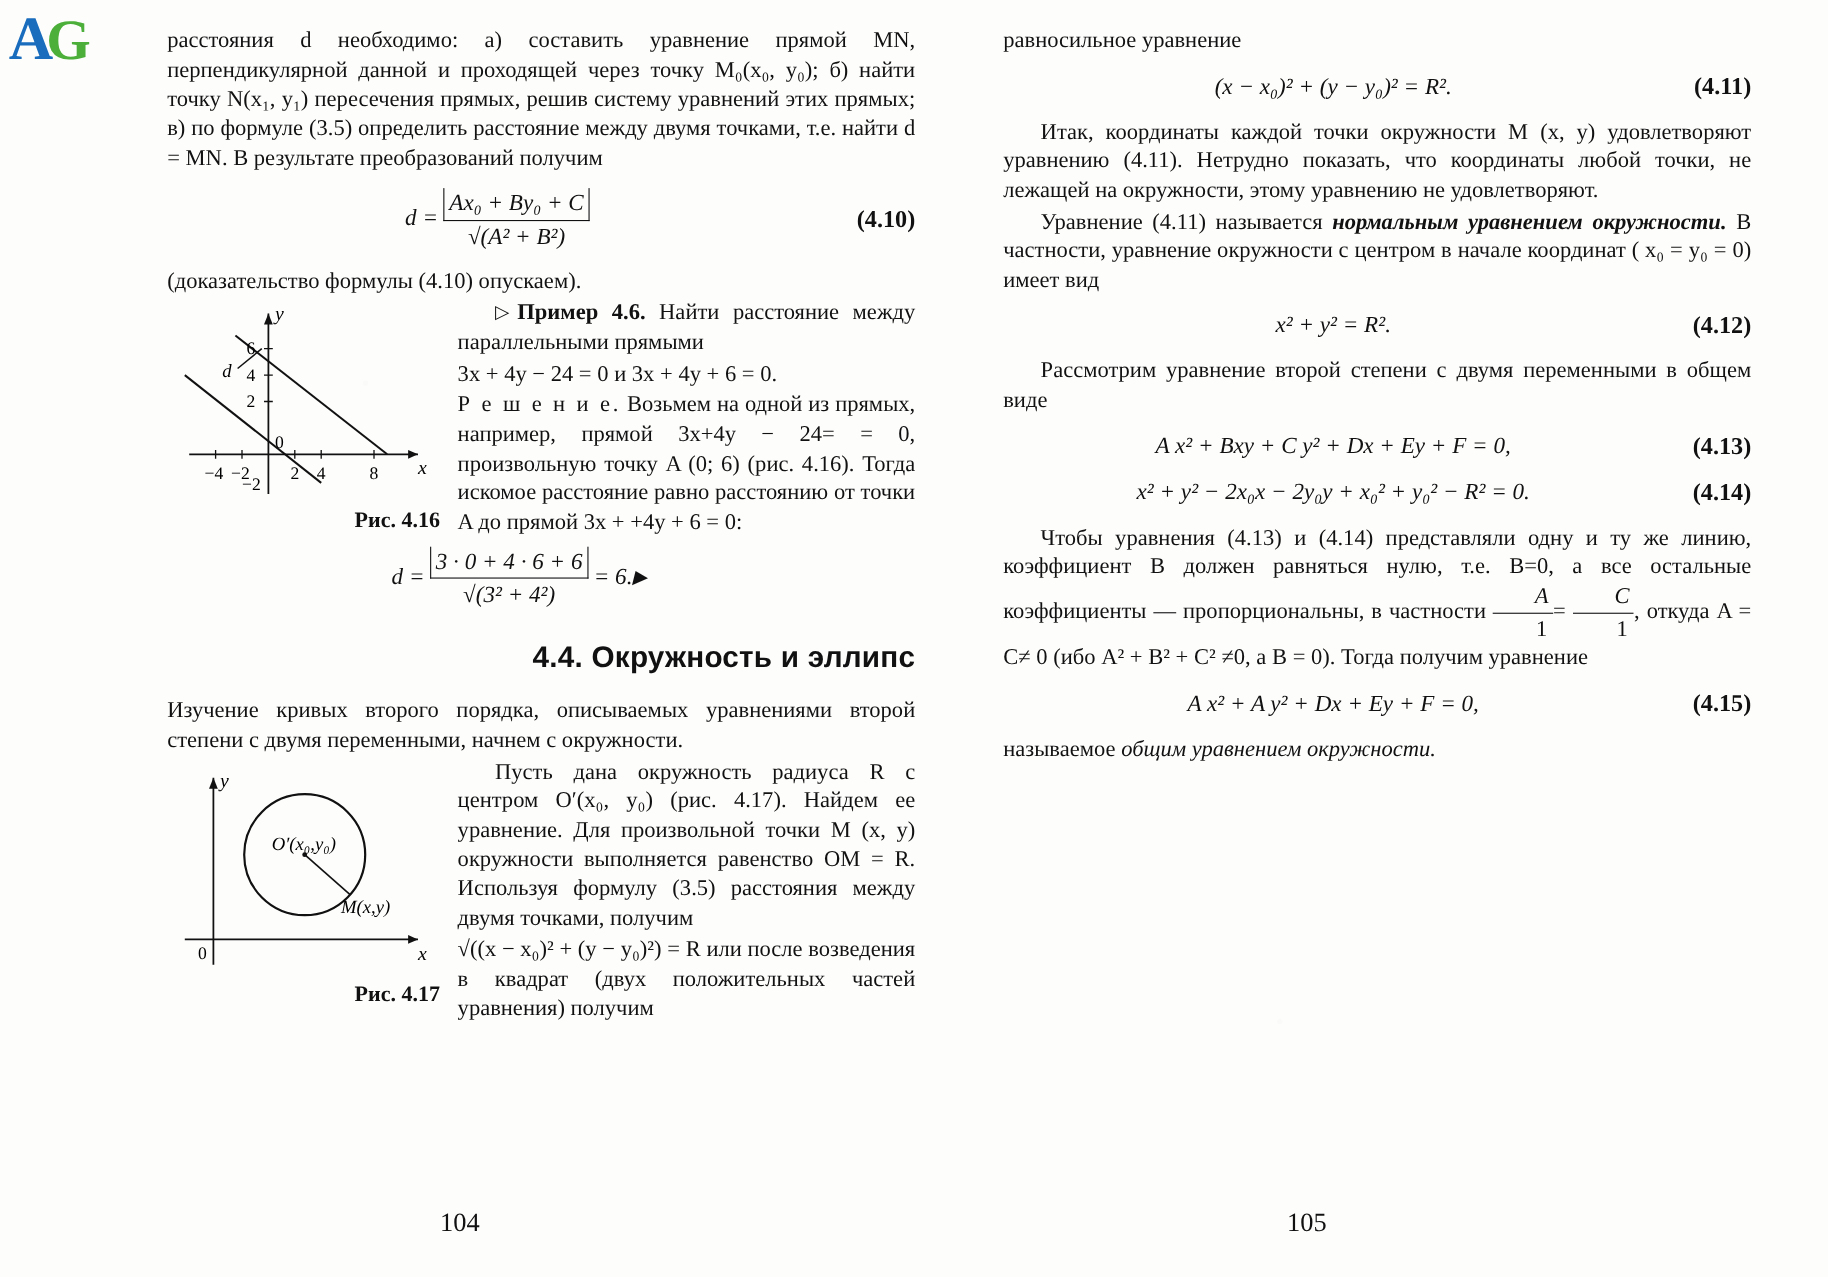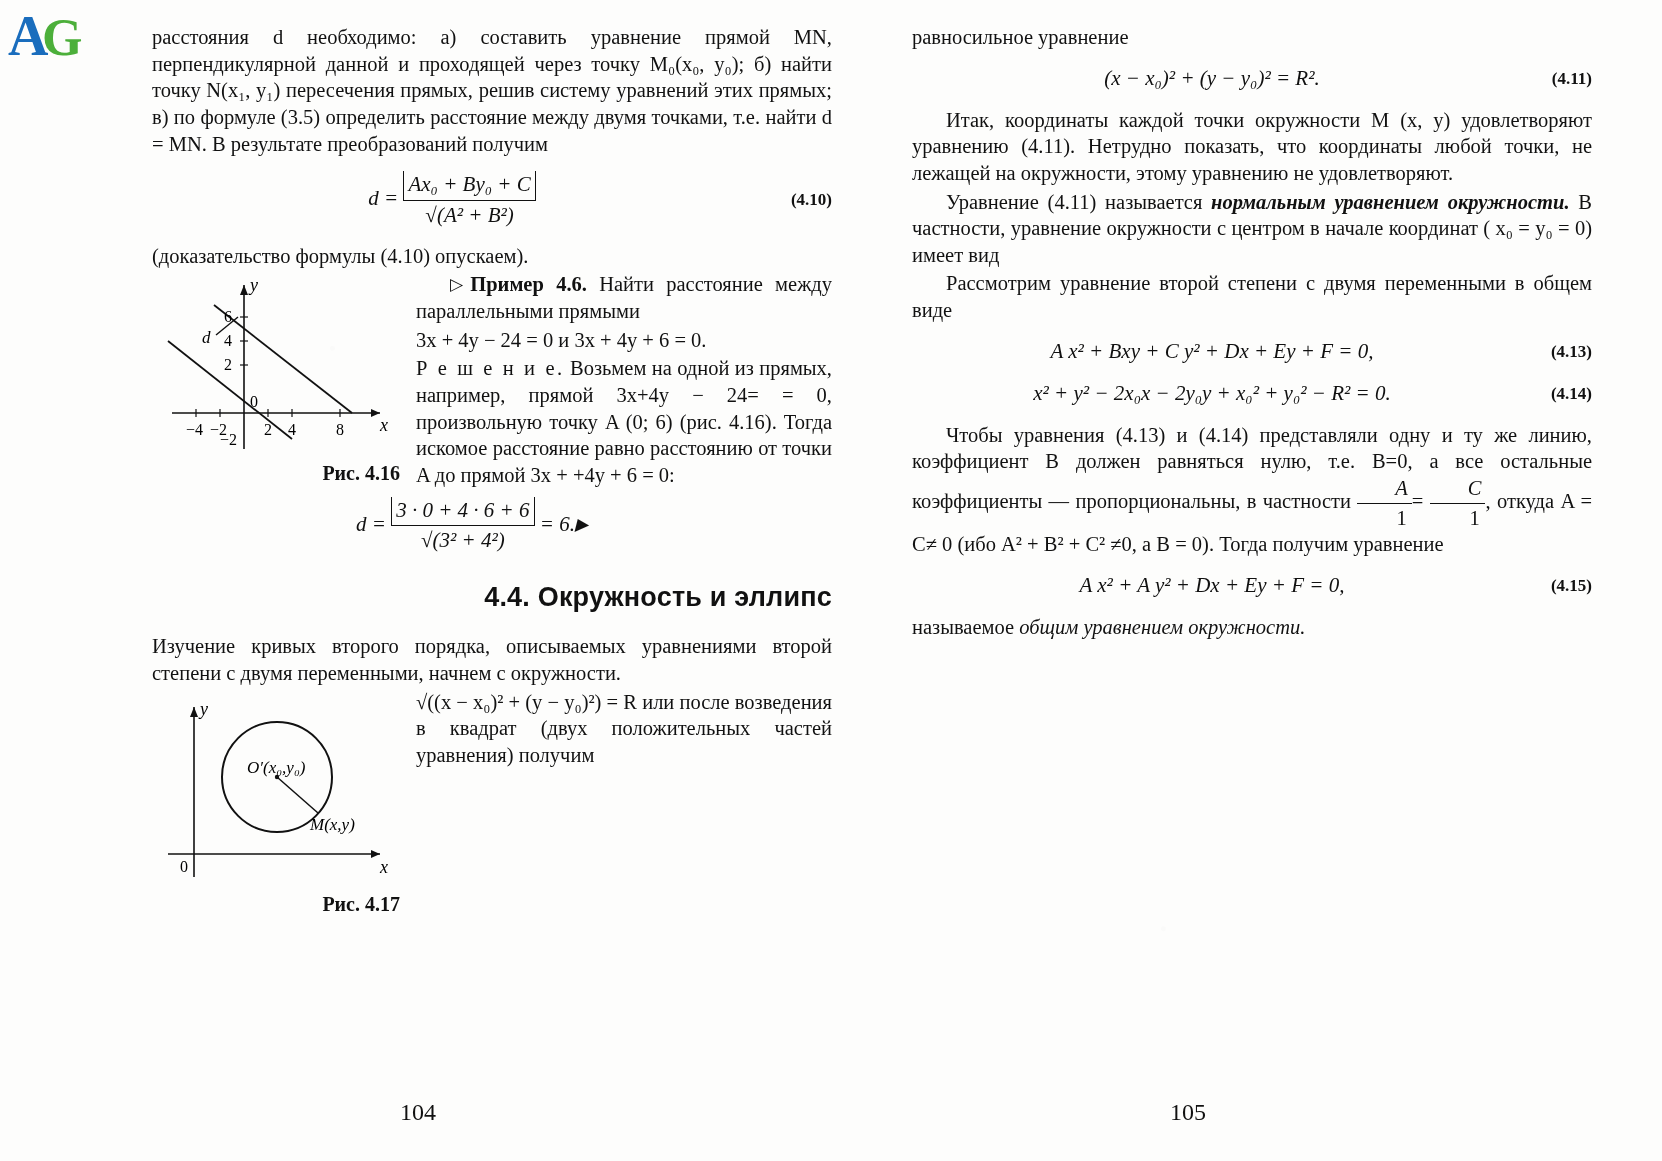--- a/index.html
+++ b/index.html
@@ -72,21 +72,21 @@
     position: relative;
     margin: 14px 0 14px 0;
     min-height: 28px;
   }
   .formula-row .fnum {
     position: absolute;
     right: 0;
     top: 50%;
     transform: translateY(-50%);
     font-weight: bold;
-    font-size: 17px;
+    font-size: 22px;
   }
   .formula-row .fbody {
     text-align: center;
     padding-right: 80px;
     font-style: italic;
     font-size: 21px;
   }
   .frac {
     display: inline-block;
     vertical-align: middle;
@@ -244,20 +244,21 @@
             <text x="228" y="174" font-family="Liberation Serif, serif" font-style="italic" font-size="18">x</text>
             <text x="48" y="16" font-family="Liberation Serif, serif" font-style="italic" font-size="18">y</text>
             <text x="28" y="173" font-family="Liberation Serif, serif" font-size="16">0</text>
             <text x="95" y="74" font-family="Liberation Serif, serif" font-style="italic" font-size="17">O′(x₀,y₀)</text>
             <text x="158" y="131" font-family="Liberation Serif, serif" font-style="italic" font-size="17">M(x,y)</text>
           </svg>
         </div>
         <div class="fig-caption">Рис. 4.17</div>
       </div>
 
+      <p class="ind">Пусть дана окружность радиуса R с центром O′(x₀, y₀) (рис. 4.17). Найдем ее уравнение. Для произвольной точки M (x, y) окружности выполняется равенство OM = R. Используя формулу (3.5) расстояния между двумя точками, получим</p>
       <p>
         <span>√((x − x₀)² + (y − y₀)²) = R</span>
         <span>или после возведения в квадрат (двух положительных частей уравнения) получим</span>
       </p>
     </div>
 
   </div>
 
   <div class="pagenum pagenum-left">104</div>
 
@@ -269,20 +270,24 @@
       <div class="fbody">(x − x₀)² + (y − y₀)² = R².</div>
       <span class="fnum">(4.11)</span>
     </div>
 
     <p class="ind">Итак, координаты каждой точки окружности M (x, y) удовлетворяют уравнению (4.11). Нетрудно показать, что координаты любой точки, не лежащей на окружности, этому уравнению не удовлетворяют.</p>
 
     <p class="ind">
       <span>Уравнение (4.11) называется </span><i class="bd">нормальным уравнением окружности.</i><span> В частности, уравнение окружности с центром в начале координат ( x₀ = y₀ = 0) имеет вид</span>
     </p>
 
+    <div class="formula-row">
+      <div class="fbody">x² + y² = R².</div>
+      <span class="fnum">(4.12)</span>
+    </div>
 
     <p class="ind">Рассмотрим уравнение второй степени с двумя переменными в общем виде</p>
 
     <div class="formula-row">
       <div class="fbody">A x² + Bxy + C y² + Dx + Ey + F = 0,</div>
       <span class="fnum">(4.13)</span>
     </div>
 
 
     <div class="formula-row">

